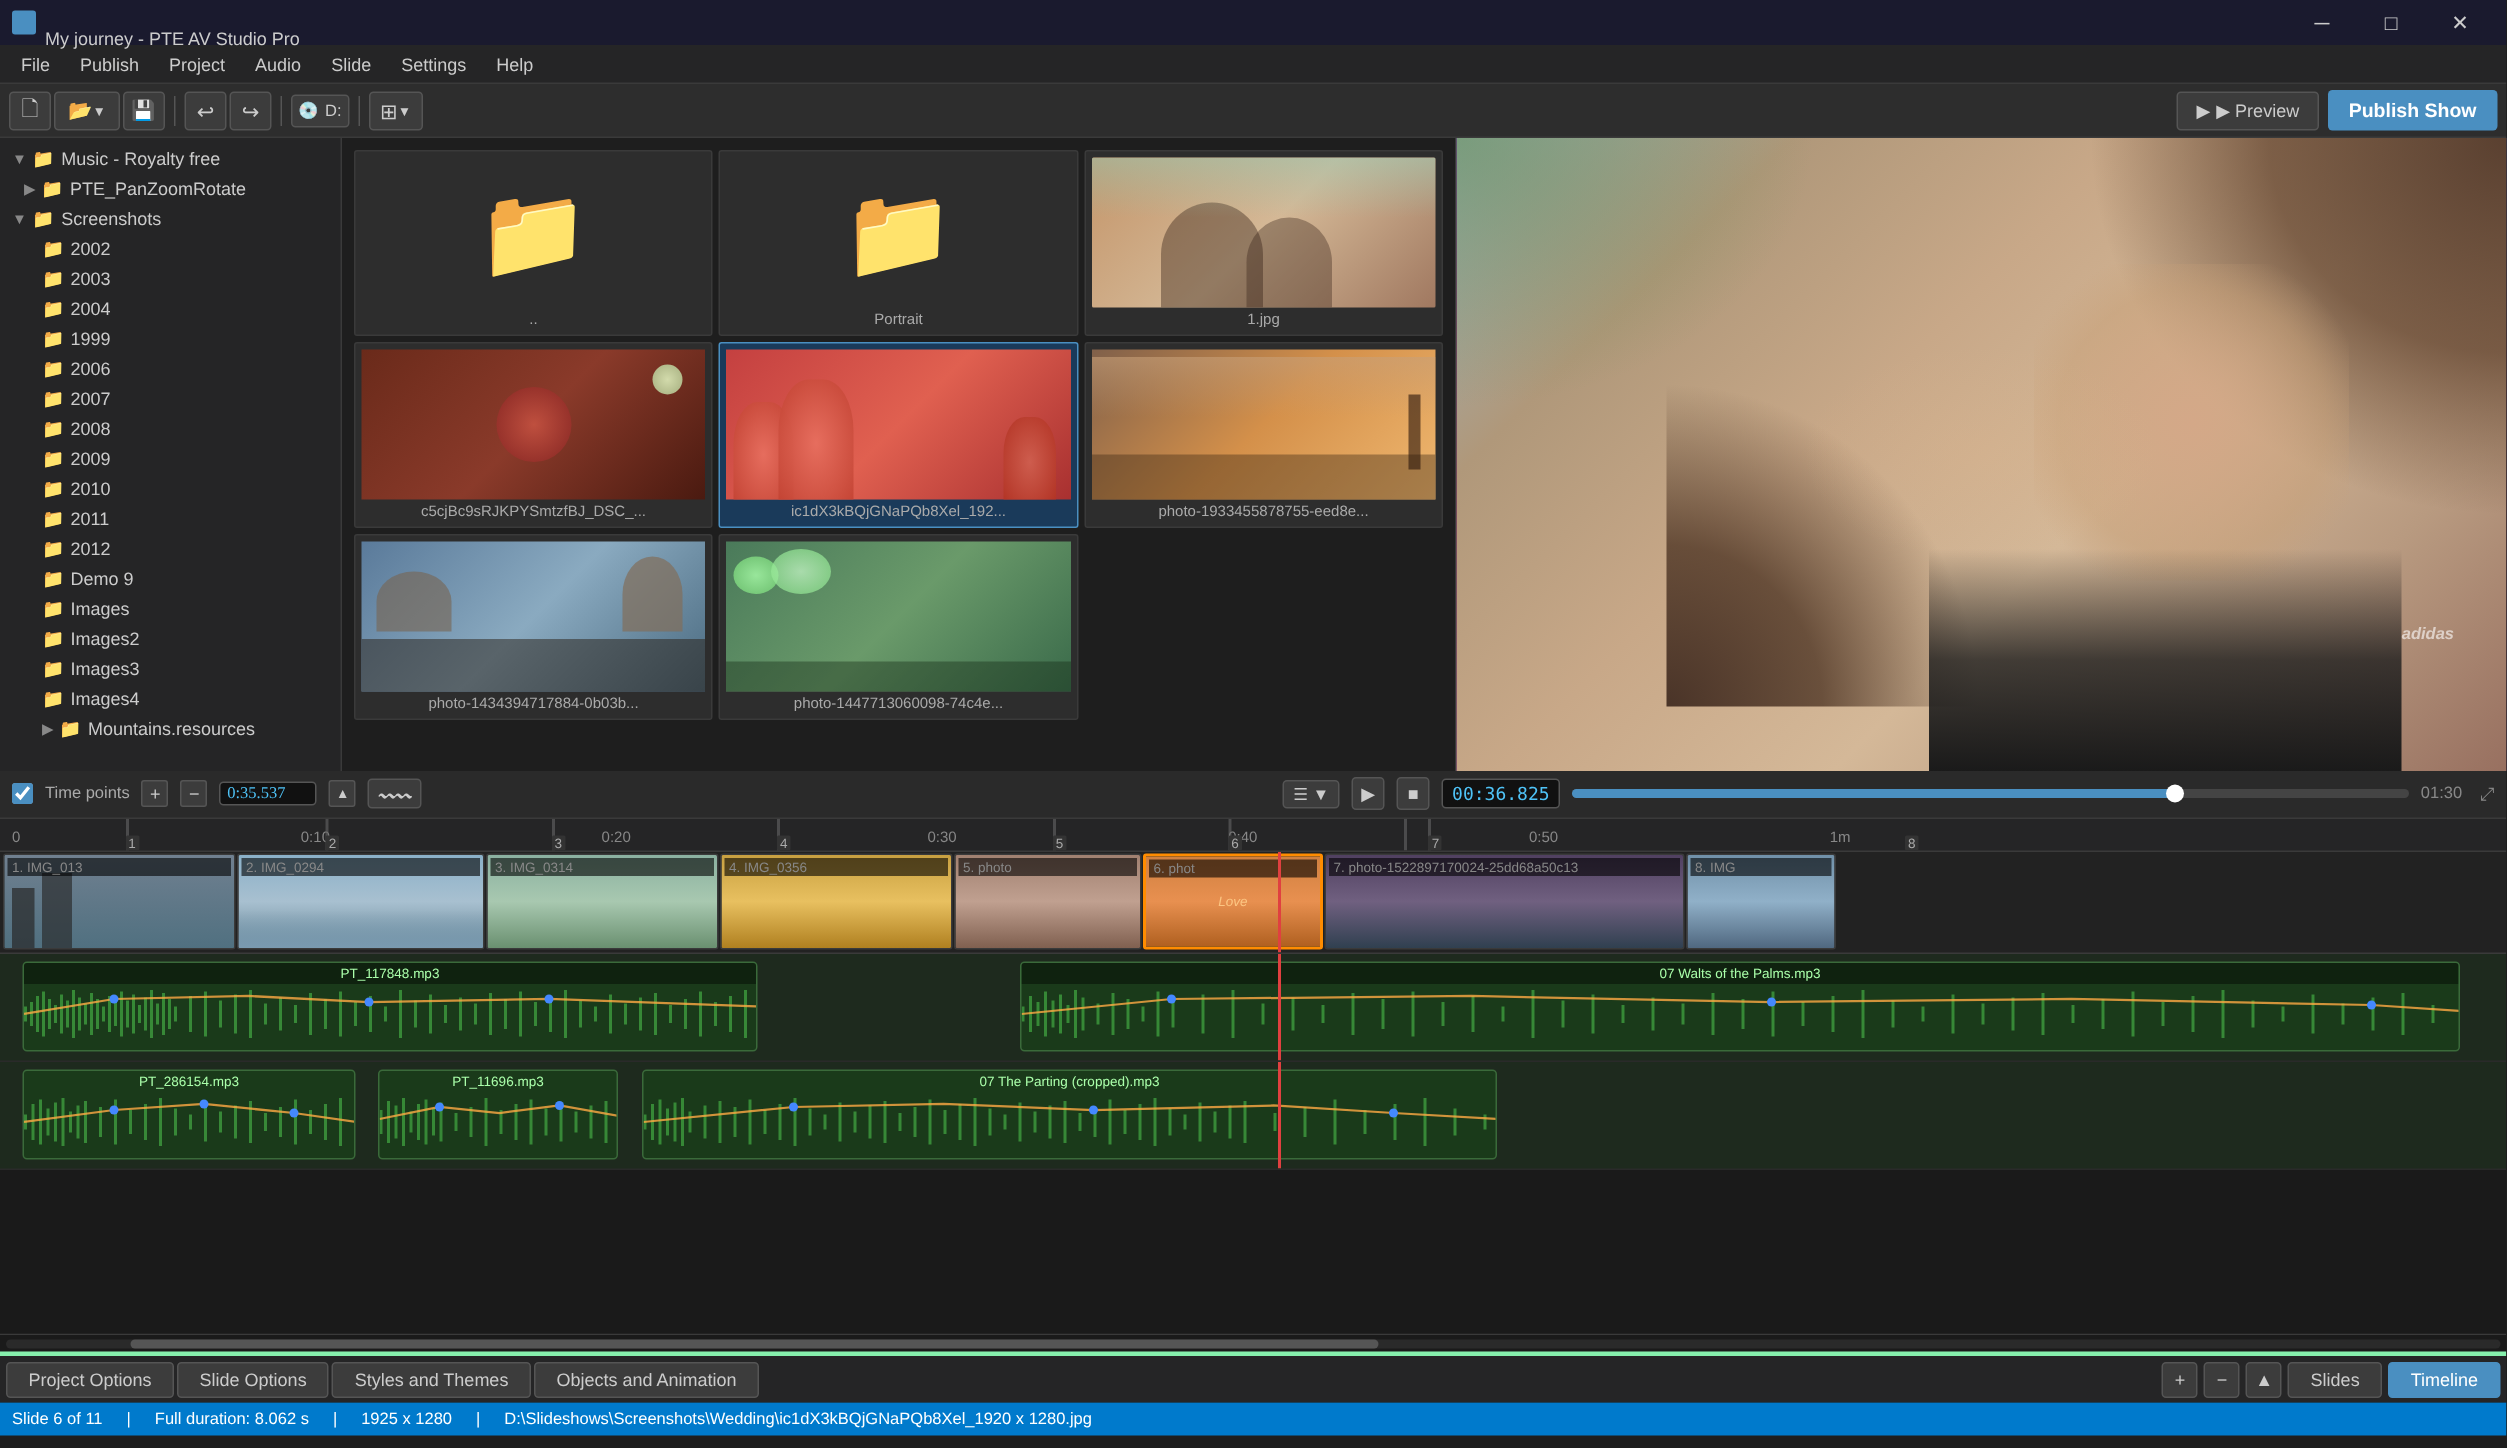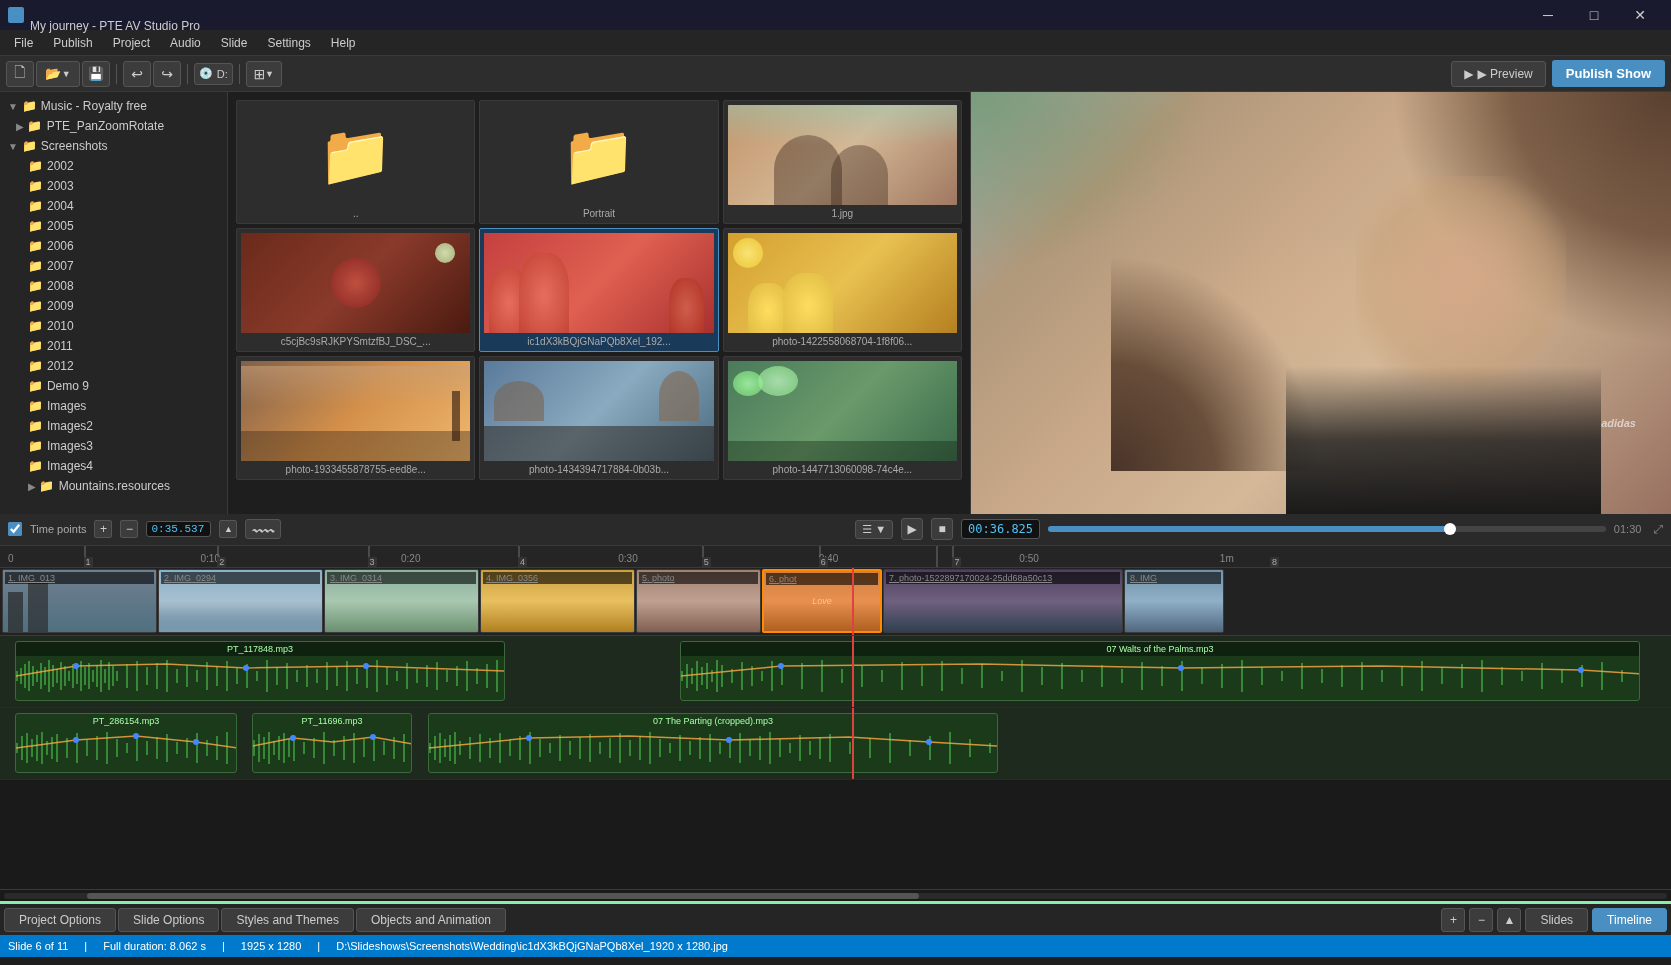--- a/index.html
+++ b/index.html
@@ -235,21 +235,21 @@
       position: absolute;
       top: -3px;
       left: 72%;
       transform: translateX(-50%);
     }
     #total-time { color: #888; font-size: 11px; font-family: Liberation Sans, sans-serif; }
     #expand-btn { margin-left: 4px; color: #888; cursor: pointer; }
     .tp-checkbox { width: 14px; height: 14px; accent-color: #4a8fc1; }
     .tp-label { font-size: 11px; color: #aaa; }
     .tp-btn { width: 18px; height: 18px; background: #3c3c3c; border: 1px solid #555; border-radius: 2px; display: flex; align-items: center; justify-content: center; cursor: pointer; color: #ccc; font-size: 12px; }
-    .tp-input { background: #111; border: 1px solid #555; border-radius: 3px; color: #4fc3f7; font-size: 11px; padding: 1px 4px; width: 65px; font-family: Liberation Mono, monospace; }
+    .tp-input { background: #111; border: 1px solid #555; border-radius: 3px; color: #4fc3f7; font-size: 11px; padding: 1px 4px; width: 65px; font-family: Liberation Serif, serif; }
     .tp-wave-btn { background: #3c3c3c; border: 1px solid #555; border-radius: 3px; padding: 1px 6px; cursor: pointer; color: #ccc; font-size: 11px; }
     .tp-menu-btn { background: #3c3c3c; border: 1px solid #555; border-radius: 3px; padding: 2px 6px; cursor: pointer; color: #ccc; font-size: 11px; }
 
     
     #ruler {
       height: 20px;
       background: #252526;
       border-bottom: 1px solid #3a3a3a;
       position: relative;
       overflow: hidden;
@@ -283,21 +283,20 @@
       color: #888;
       padding: 1px 3px;
       background: rgba(0,0,0,0.6);
       white-space: nowrap;
       overflow: hidden;
       text-overflow: ellipsis;
       position: absolute;
       top: 2px;
       left: 2px;
       right: 2px;
-      text-decoration: underline;
     }
     
     #playhead {
       position: absolute;
       top: 0;
       bottom: 0;
       width: 2px;
       background: #e04040;
       z-index: 10;
       left: 51%;
@@ -464,21 +463,21 @@
         <div class="tree-item indent1" style="padding-left:28px">
           <span class="folder-icon">📁</span>
           <span>2003</span>
         </div>
         <div class="tree-item indent1" style="padding-left:28px">
           <span class="folder-icon">📁</span>
           <span>2004</span>
         </div>
         <div class="tree-item indent1" style="padding-left:28px">
           <span class="folder-icon">📁</span>
-          <span>2005</span>
+          <span>1999</span>
         </div>
         <div class="tree-item indent1" style="padding-left:28px">
           <span class="folder-icon">📁</span>
           <span>2006</span>
         </div>
         <div class="tree-item indent1" style="padding-left:28px">
           <span class="folder-icon">📁</span>
           <span>2007</span>
         </div>
         <div class="tree-item indent1" style="padding-left:28px">
@@ -558,28 +557,20 @@
           </div>
           <div class="thumb-label">c5cjBc9sRJKPYSmtzfBJ_DSC_...</div>
         </div>
         <div class="thumb-item selected">
           <div style="width:100%;height:100px;background:linear-gradient(135deg,#c44040,#e06050,#a83030);display:flex;align-items:center;justify-content:center;position:relative;overflow:hidden;">
             <div style="position:absolute;bottom:-5px;left:5px;width:40px;height:70px;background:radial-gradient(ellipse,#e87060,#c04030);border-radius:40% 40% 0 0;opacity:0.9;"></div>
             <div style="position:absolute;bottom:-5px;left:35px;width:50px;height:85px;background:radial-gradient(ellipse,#e87060,#c04030);border-radius:40% 40% 0 0;opacity:0.9;"></div>
             <div style="position:absolute;bottom:-5px;right:10px;width:35px;height:60px;background:radial-gradient(ellipse,#d06050,#b03020);border-radius:40% 40% 0 0;opacity:0.9;"></div>
           </div>
           <div class="thumb-label">ic1dX3kBQjGNaPQb8Xel_192...</div>
-        </div>
-        <div class="thumb-item">
-          <div style="width:100%;height:100px;background:linear-gradient(135deg,#d4a030,#e8c050,#b48020);display:flex;align-items:center;justify-content:center;position:relative;overflow:hidden;">
-            <div style="position:absolute;bottom:-5px;left:20px;width:40px;height:55px;background:radial-gradient(ellipse,#ffe060,#ddb840);border-radius:40% 40% 0 0;opacity:0.95;"></div>
-            <div style="position:absolute;bottom:-5px;left:55px;width:50px;height:65px;background:radial-gradient(ellipse,#ffe060,#ddb840);border-radius:40% 40% 0 0;opacity:0.9;"></div>
-            <div style="position:absolute;top:5px;left:5px;width:30px;height:30px;background:radial-gradient(circle,#ffee80,#eec830);border-radius:50%;opacity:0.85;"></div>
-          </div>
-          <div class="thumb-label">photo-1422558068704-1f8f06...</div>
         </div>
 
         <div class="thumb-item">
           <div style="width:100%;height:100px;background:linear-gradient(135deg,#80604a,#d4904a,#f0b870);display:flex;align-items:center;justify-content:center;position:relative;overflow:hidden;">
             <div style="position:absolute;bottom:0;left:0;right:0;height:30px;background:rgba(60,40,20,0.4);"></div>
             <div style="position:absolute;top:5px;left:0;right:0;height:40px;background:linear-gradient(to bottom,rgba(200,160,120,0.6),transparent);"></div>
             <div style="position:absolute;right:10px;bottom:20px;width:8px;height:50px;background:rgba(40,20,10,0.6);"></div>
           </div>
           <div class="thumb-label">photo-1933455878755-eed8e...</div>
         </div>

